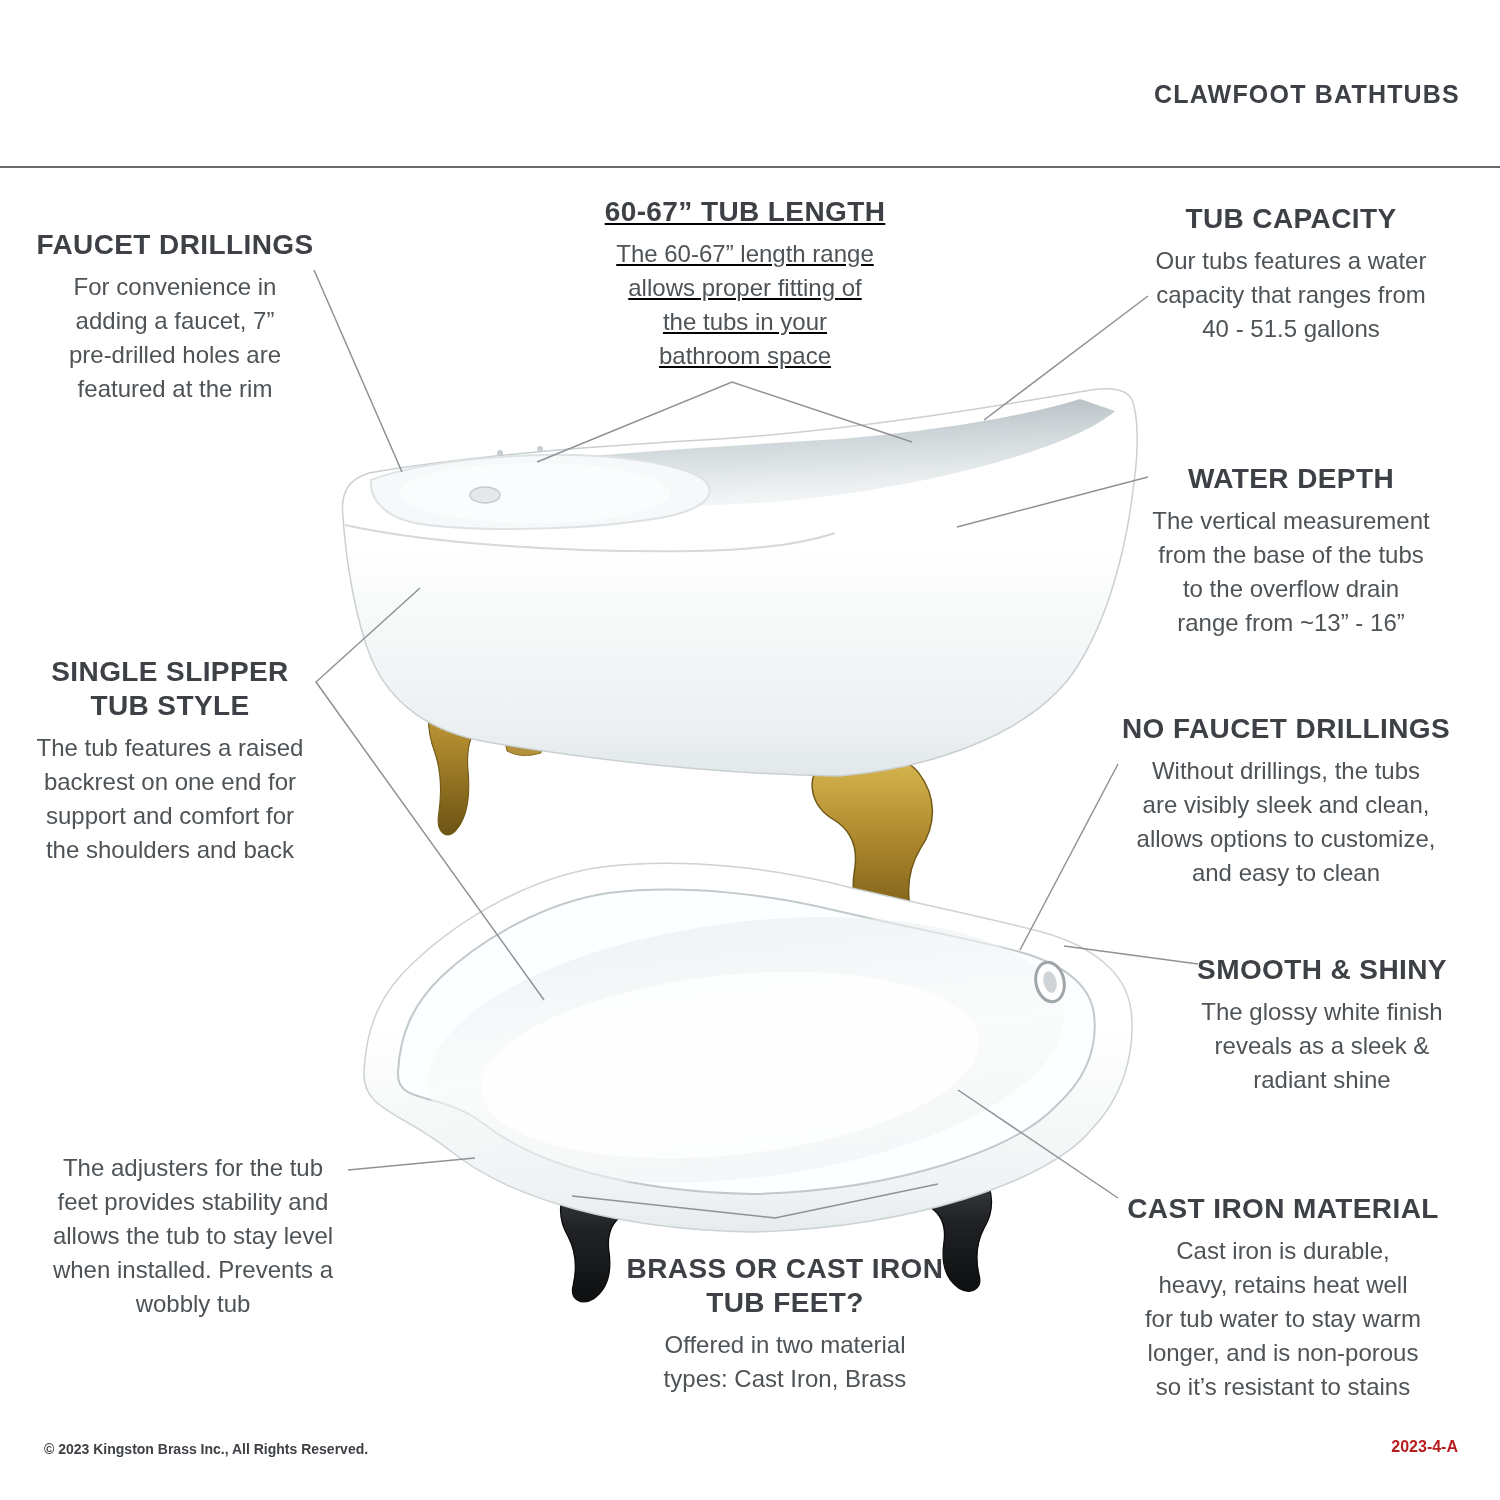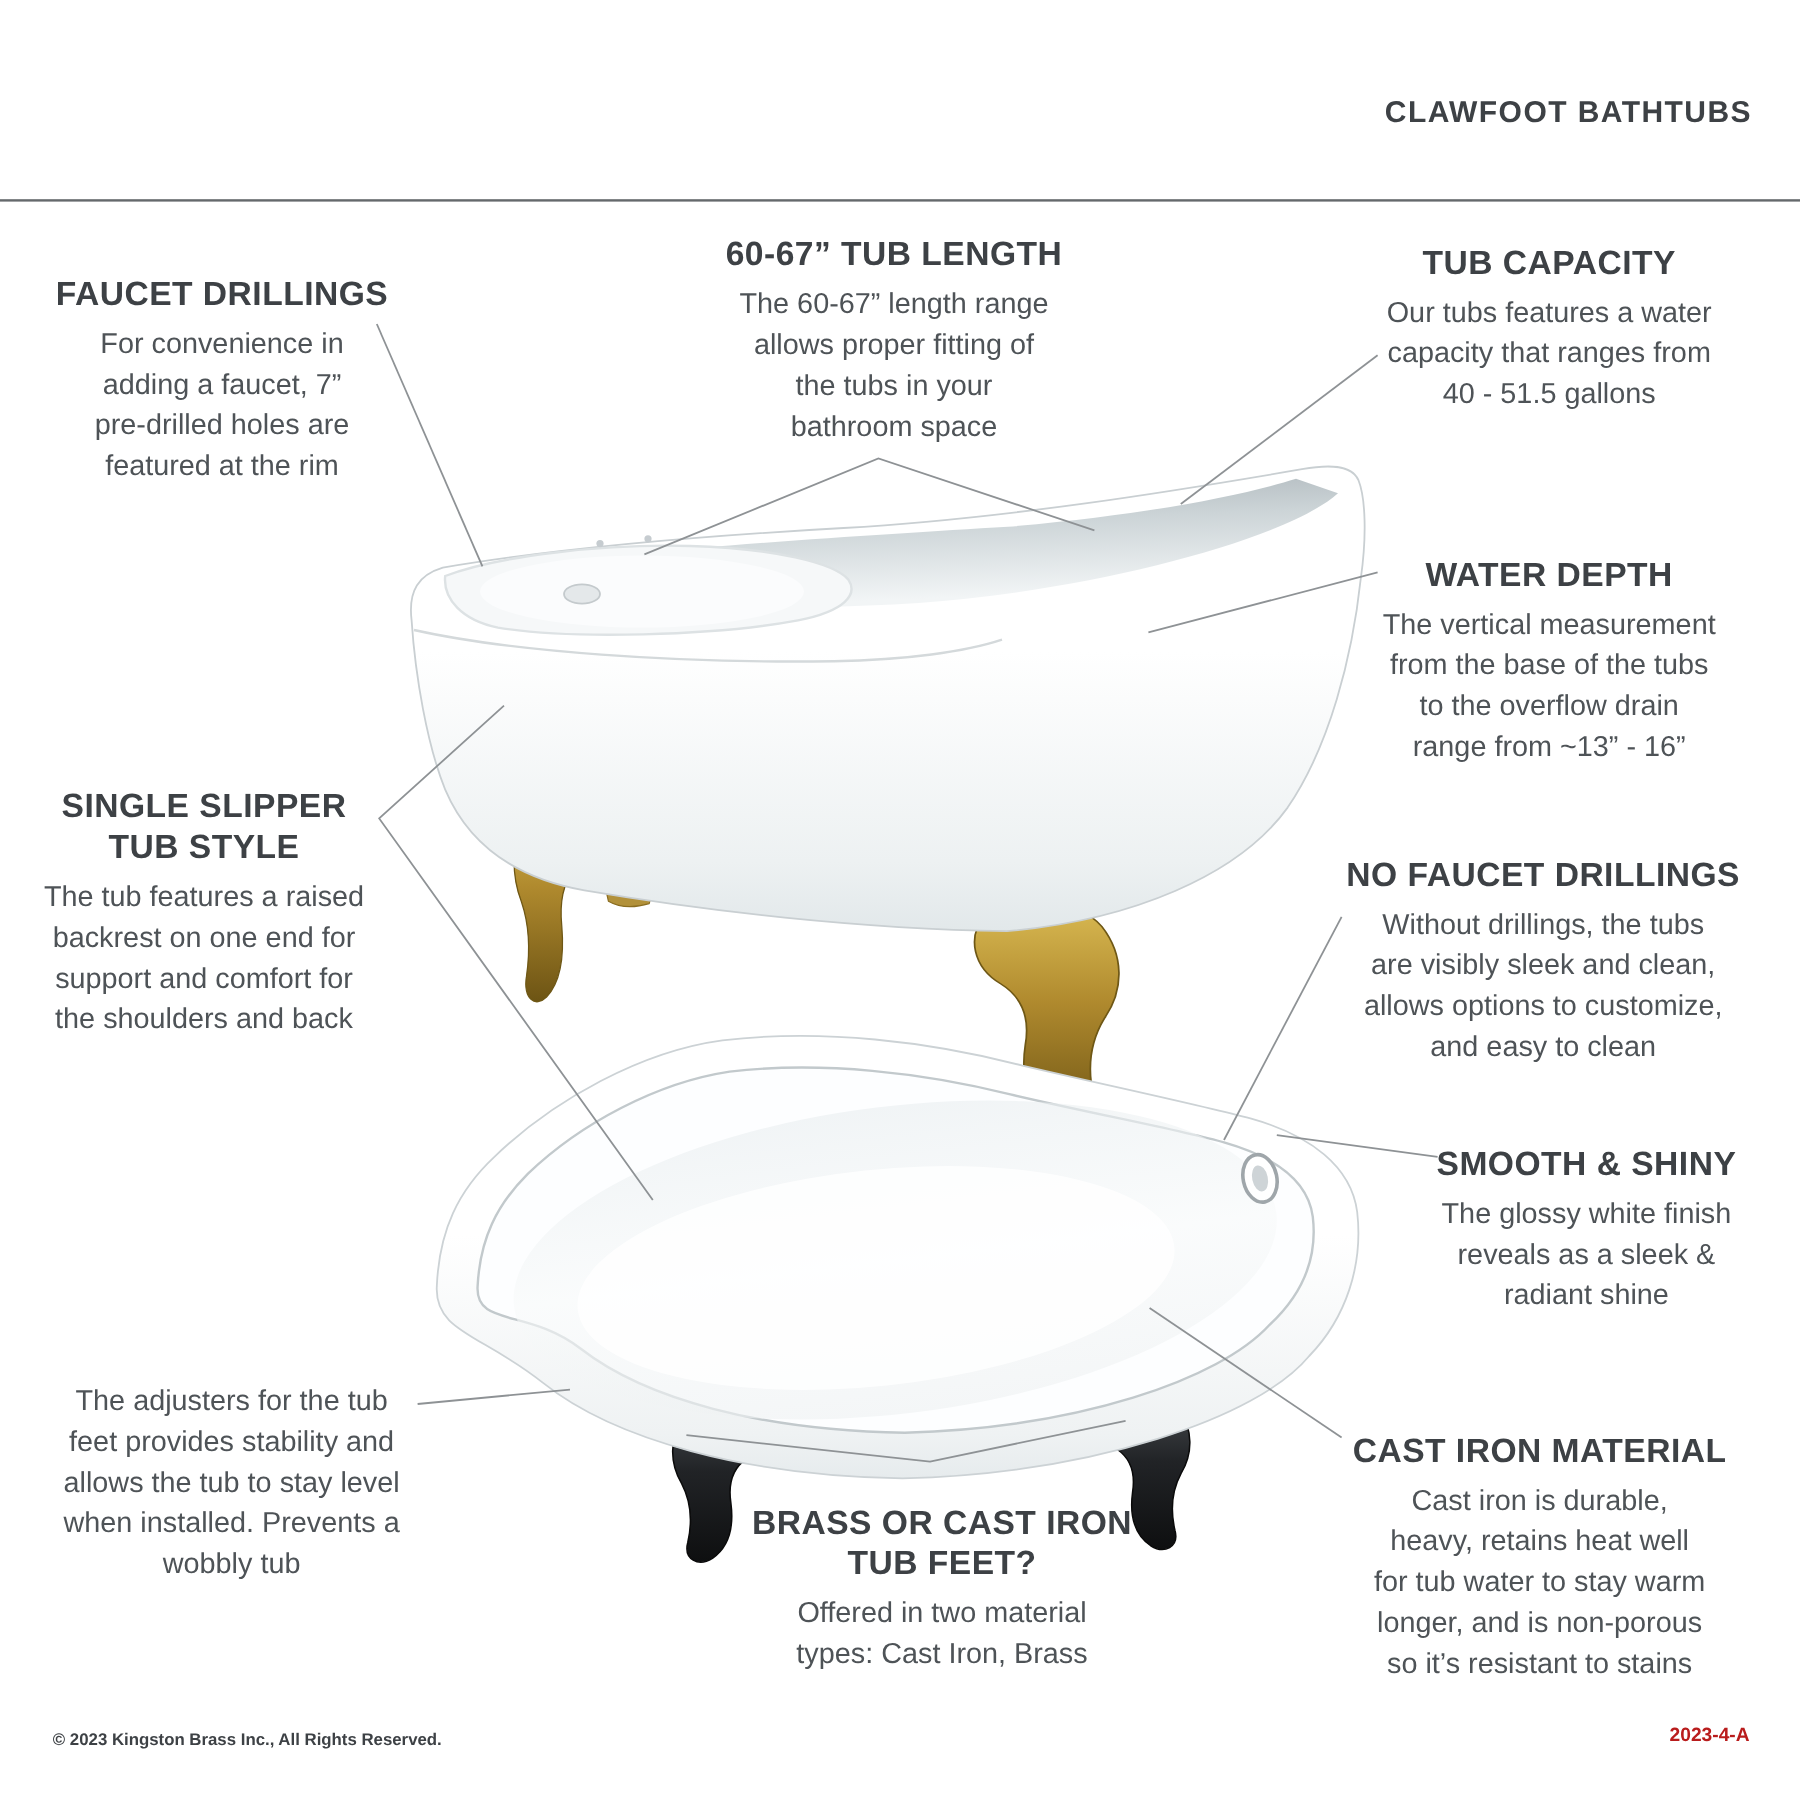--- a/index.html
+++ b/index.html
@@ -131,28 +131,28 @@
       <path d="M1148,477 L957,527"></path>
       <path d="M420,588 L316,682 L544,1000"></path>
       <path d="M1118,764 L1020,950"></path>
       <path d="M1198,964 L1064,946"></path>
       <path d="M348,1170 L475,1158"></path>
       <path d="M572,1196 L775,1218 L938,1184"></path>
       <path d="M1118,1198 L958,1090"></path>
     </g>
   </svg>
 
-  <div class="callout" style="left:30px;top:228px;width:310px;">
+  <div class="callout" style="left:20px;top:228px;width:310px;">
     <h3>FAUCET DRILLINGS</h3>
     <p>For convenience in
 adding a faucet, 7”
 pre-drilled holes are
 featured at the rim</p>
   </div>
-  <div class="callout" style="left:560px;top:195px;width:370px;">
+  <div class="callout" style="left:560px;top:195px;width:370px;text-decoration:underline;">
     <h3>60-67” TUB LENGTH</h3>
     <p>The 60-67” length range
 allows proper fitting of
 the tubs in your
 bathroom space</p>
   </div>
   <div class="callout" style="left:1111px;top:202px;width:360px;">
     <h3>TUB CAPACITY</h3>
     <p>Our tubs features a water
 capacity that ranges from

